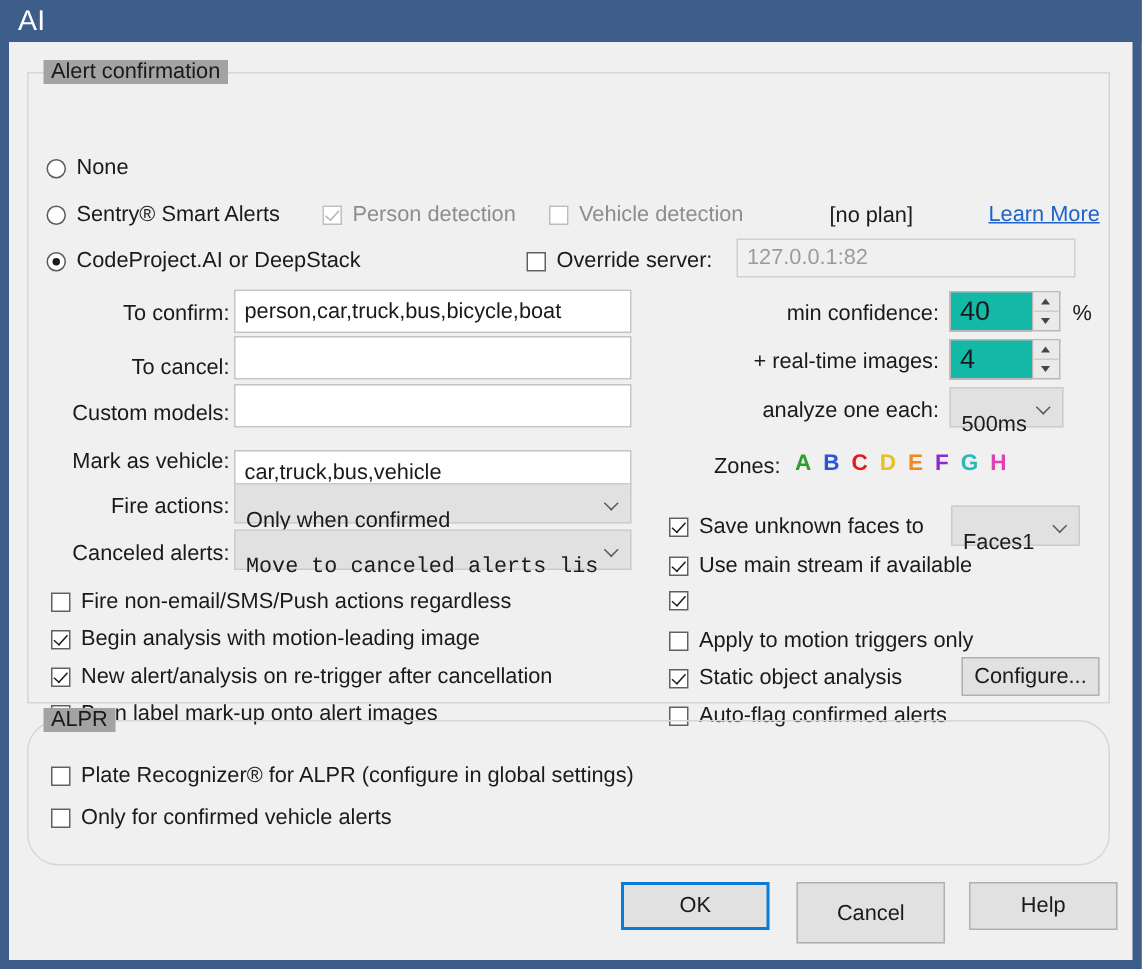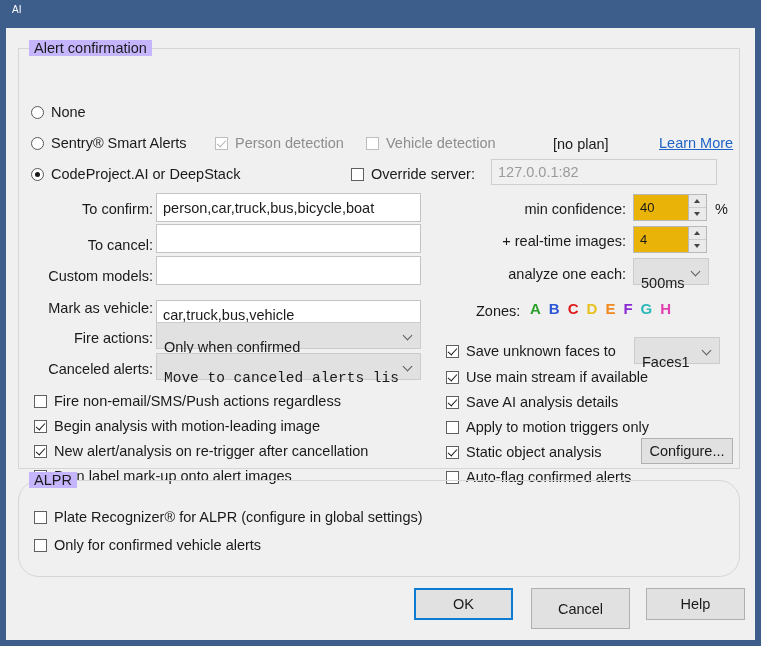--- a/index.html
+++ b/index.html
@@ -17,37 +17,37 @@
   #window {
     position: absolute; inset: 0;
     background: #3d5d8a;
   }
   #titlebar {
     position: absolute; left: 0; top: 0; width: 761px; height: 28px;
     background: #3d5d8a;
   }
   #title-text {
     position: absolute; left: 12px; top: 4px;
-    color: #ffffff; font-size: 10px; letter-spacing: .2px;
+    color: #ffffff; font-size: 19px; letter-spacing: .2px;
   }
   #client {
     position: absolute; left: 6px; top: 28px;
     width: 749px; height: 612px;
     background: #f0f0f0;
   }
 
   
   .groupbox {
     position: absolute;
     border: 1px solid #d6d6d6;
     background: transparent;
   }
   .group-legend {
     position: absolute; top: -9px; left: 10px;
-    background: #c4b5fd; padding: 0 5px;
+    background: #a3a3a3; padding: 0 5px;
     font-size: 14.5px; color: #1a1a1a;
   }
 
   
   .lbl { position: absolute; white-space: nowrap; line-height: 18px; }
   .lbl.right { text-align: right; }
   .dim { color: #8d8d8d; }
 
   
   .radio-row { position: absolute; display: flex; align-items: center; white-space: nowrap; }
@@ -97,23 +97,23 @@
   .chev::before {
     content: ""; position: absolute; left: 0px; top: 1px;
     width: 6px; height: 6px;
     border: solid #5c5c5c; border-width: 0 1.3px 1.3px 0;
     transform: rotate(45deg);
   }
 
   
   .spin { position: absolute; display: flex; }
   .spin .sv {
-    flex: 1; background: #eab308; border: 1px solid #b9b9b9; border-right: none;
+    flex: 1; background: #14b8a6; border: 1px solid #b9b9b9; border-right: none;
     display: flex; align-items: center; padding-left: 6px;
-    font-size: 13px; color: #1a1a1a;
+    font-size: 18px; color: #1a1a1a;
   }
   .spin .sbtns {
     width: 19px; display: flex; flex-direction: column;
     border: 1px solid #b9b9b9; background: #f0f0f0;
   }
   .spin .sbtn {
     flex: 1; position: relative; background: #eaeaea;
   }
   .spin .sbtn + .sbtn { border-top: 1px solid #cdcdcd; }
   .spin .sbtn::after {
@@ -265,21 +265,20 @@
       <span class="chev"></span>
     </div>
 
     <div class="cb-row" style="left:440px; top:341px;">
       <span class="cb on"></span>
       <span>Use main stream if available</span>
     </div>
 
     <div class="cb-row" style="left:440px; top:366px;">
       <span class="cb on"></span>
-      <span>Save AI analysis details</span>
     </div>
 
     <div class="cb-row" style="left:440px; top:391px;">
       <span class="cb"></span>
       <span>Apply to motion triggers only</span>
     </div>
 
     <div class="cb-row" style="left:440px; top:416px;">
       <span class="cb on"></span>
       <span>Static object analysis</span>

